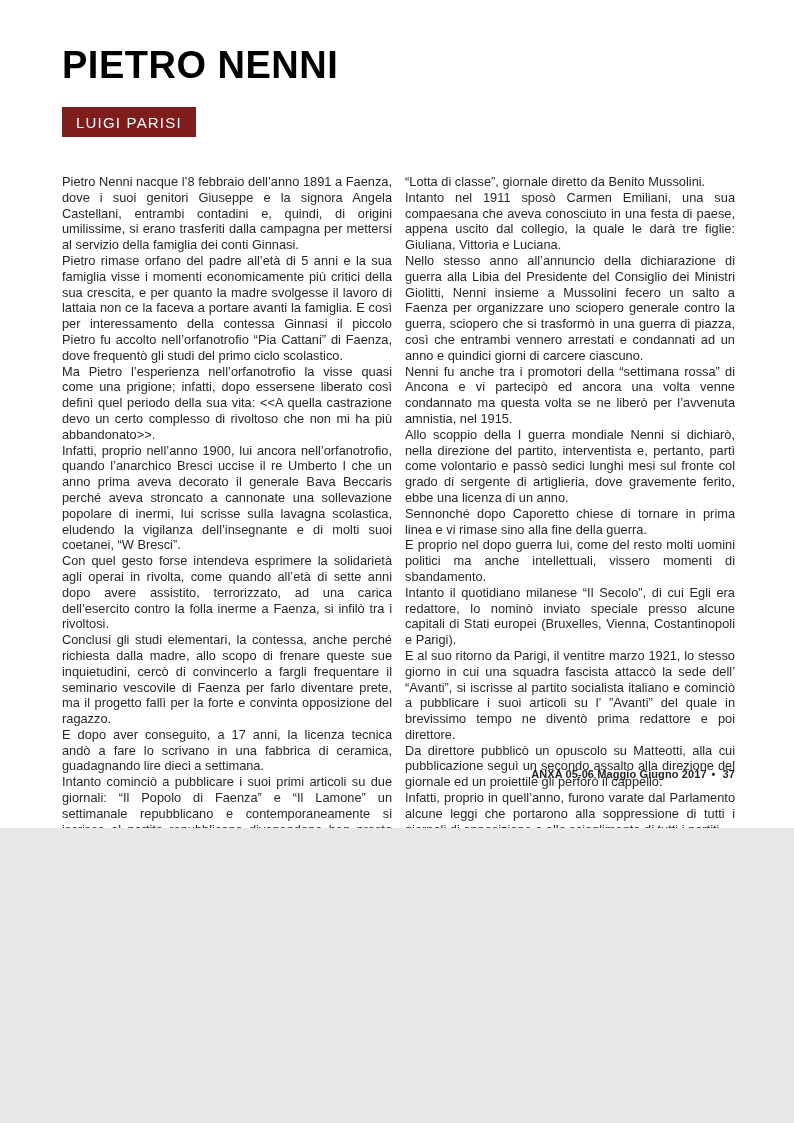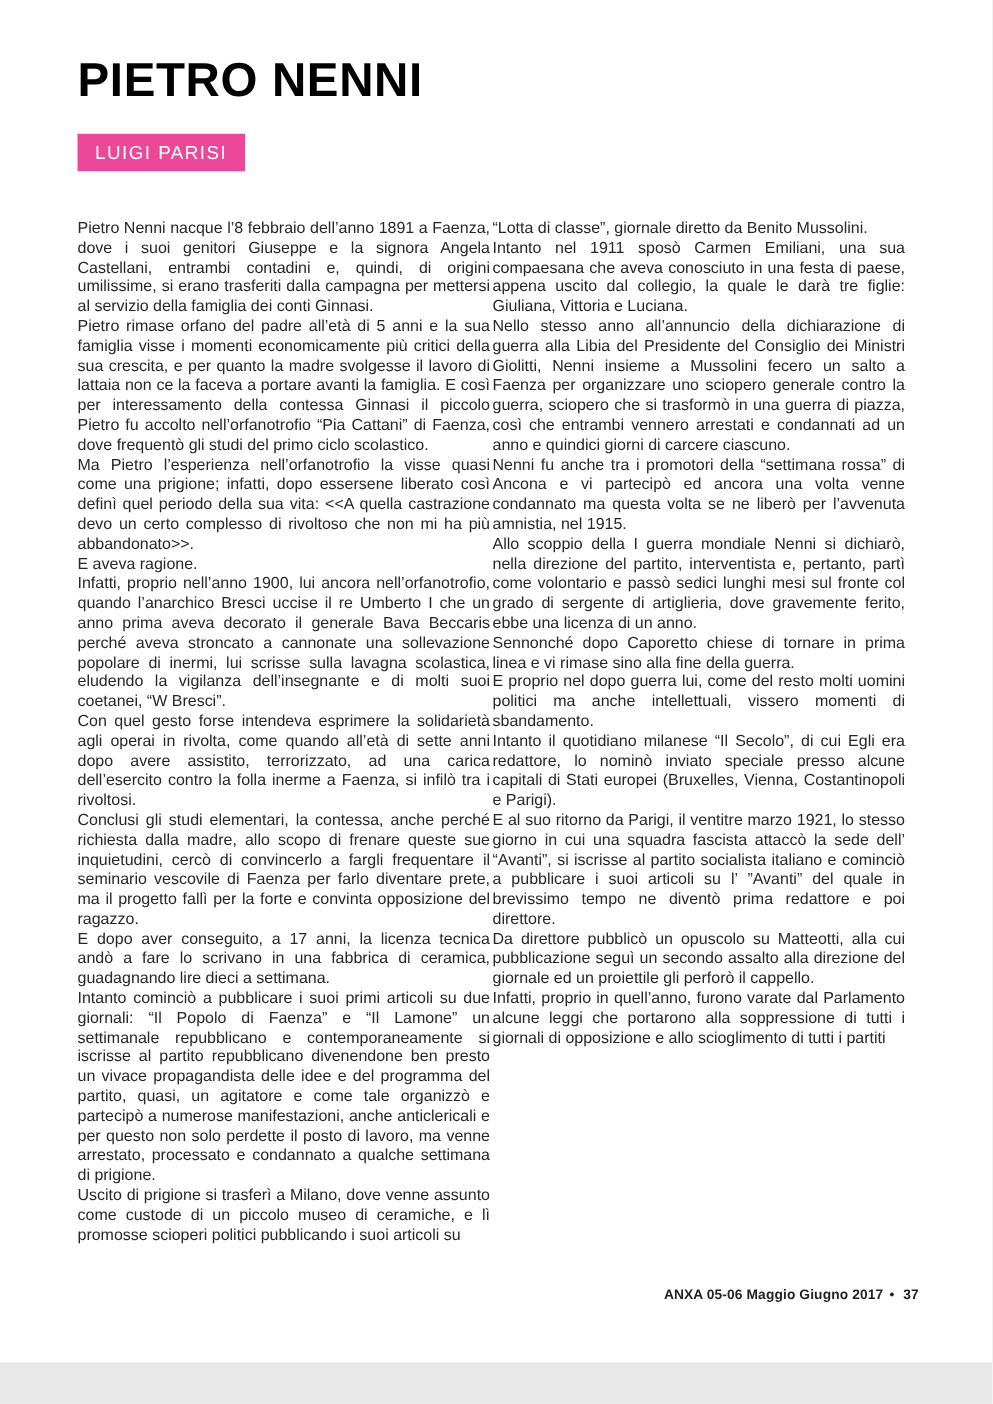--- a/index.html
+++ b/index.html
@@ -3,21 +3,21 @@
 <meta charset="utf-8">
 <style>
   html, body {
     margin: 0;
     padding: 0;
     background: #e8e8e8;
   }
   .page {
     position: relative;
     width: 794px;
-    height: 1090px;
+    height: 828px;
     margin: 0 auto;
     background: #ffffff;
     font-family: "Liberation Sans", sans-serif;
     color: #231f20;
     overflow: hidden;
     box-sizing: border-box;
   }
   .page-inner {
     position: absolute;
     left: 62px;
@@ -31,30 +31,30 @@
     font-size: 38px;
     line-height: 1.0;
     font-weight: 800;
     letter-spacing: 0.5px;
     color: #000000;
     font-family: "Liberation Sans", sans-serif;
   }
   .author-badge {
     display: inline-block;
     margin-top: 23px;
-    background: #ec4899;
+    background: #7f1d1d;
     color: #ffffff;
     font-size: 15px;
     font-weight: 400;
     letter-spacing: 1.2px;
     padding: 7px 14px 6px 14px;
   }
   .columns {
     display: flex;
-    gap: 2px;
+    gap: 13px;
     margin-top: 37px;
     align-items: flex-start;
   }
   .col {
     width: 330px;
     flex: 0 0 330px;
   }
   .col p {
     margin: 0;
     font-size: 12.8px;
@@ -89,21 +89,20 @@
     <h1 class="article-title">PIETRO NENNI</h1>
 
     <div class="author-badge">LUIGI PARISI</div>
 
     <div class="columns">
 
       <div class="col">
         <p>Pietro Nenni nacque l’8 febbraio dell’anno 1891 a Faenza, dove i suoi genitori Giuseppe e la signora Angela Castellani, entrambi contadini e, quindi, di origini umilissime, si erano trasferiti dalla campagna per mettersi al servizio della famiglia dei conti Ginnasi.</p>
         <p>Pietro rimase orfano del padre all’età di 5 anni e la sua famiglia visse i momenti economicamente più critici della sua crescita, e per quanto la madre svolgesse il lavoro di lattaia non ce la faceva a portare avanti la famiglia. E così per interessamento della contessa Ginnasi il piccolo Pietro fu accolto nell’orfanotrofio “Pia Cattani” di Faenza, dove frequentò gli studi del primo ciclo scolastico.</p>
         <p>Ma Pietro l’esperienza nell’orfanotrofio la visse quasi come una prigione; infatti, dopo essersene liberato così definì quel periodo della sua vita: &lt;&lt;A quella castrazione devo un certo complesso di rivoltoso che non mi ha più abbandonato&gt;&gt;.</p>
-        <p>E aveva ragione.</p>
         <p>Infatti, proprio nell’anno 1900, lui ancora nell’orfanotrofio, quando l’anarchico Bresci uccise  il re Umberto I che un anno prima aveva decorato il generale Bava Beccaris perché aveva stroncato a cannonate una sollevazione popolare di inermi, lui scrisse sulla lavagna scolastica, eludendo la vigilanza dell’insegnante e di molti suoi coetanei, “W  Bresci”.</p>
         <p>Con quel gesto forse intendeva esprimere la solidarietà agli operai in rivolta, come quando all’età di sette anni dopo avere assistito, terrorizzato, ad una carica dell’esercito contro la folla inerme a Faenza, si infilò tra i rivoltosi.</p>
         <p>Conclusi gli studi elementari, la contessa, anche perché richiesta dalla madre, allo scopo di frenare queste sue inquietudini, cercò di convincerlo a fargli frequentare il seminario vescovile di Faenza per farlo diventare prete, ma il progetto fallì per la forte e convinta opposizione del ragazzo.</p>
         <p>E dopo aver conseguito, a 17 anni, la licenza tecnica andò a fare lo scrivano in una fabbrica di ceramica, guadagnando lire dieci a settimana.</p>
         <p>Intanto cominciò a pubblicare i suoi primi articoli su due giornali: “Il Popolo di Faenza” e “Il Lamone” un settimanale repubblicano e contemporaneamente si iscrisse al partito repubblicano divenendone ben presto un vivace propagandista delle idee e del programma del partito, quasi, un agitatore e come tale organizzò e partecipò a numerose manifestazioni, anche anticlericali e per questo non solo perdette il posto di lavoro, ma venne arrestato, processato e condannato a qualche settimana di prigione.</p>
         <p>Uscito di prigione si trasferì a Milano, dove venne assunto come custode di un piccolo museo di ceramiche, e lì promosse scioperi politici pubblicando i suoi articoli su</p>
       </div>
 
       <div class="col">
         <p>“Lotta di classe”, giornale diretto da Benito Mussolini.</p>

